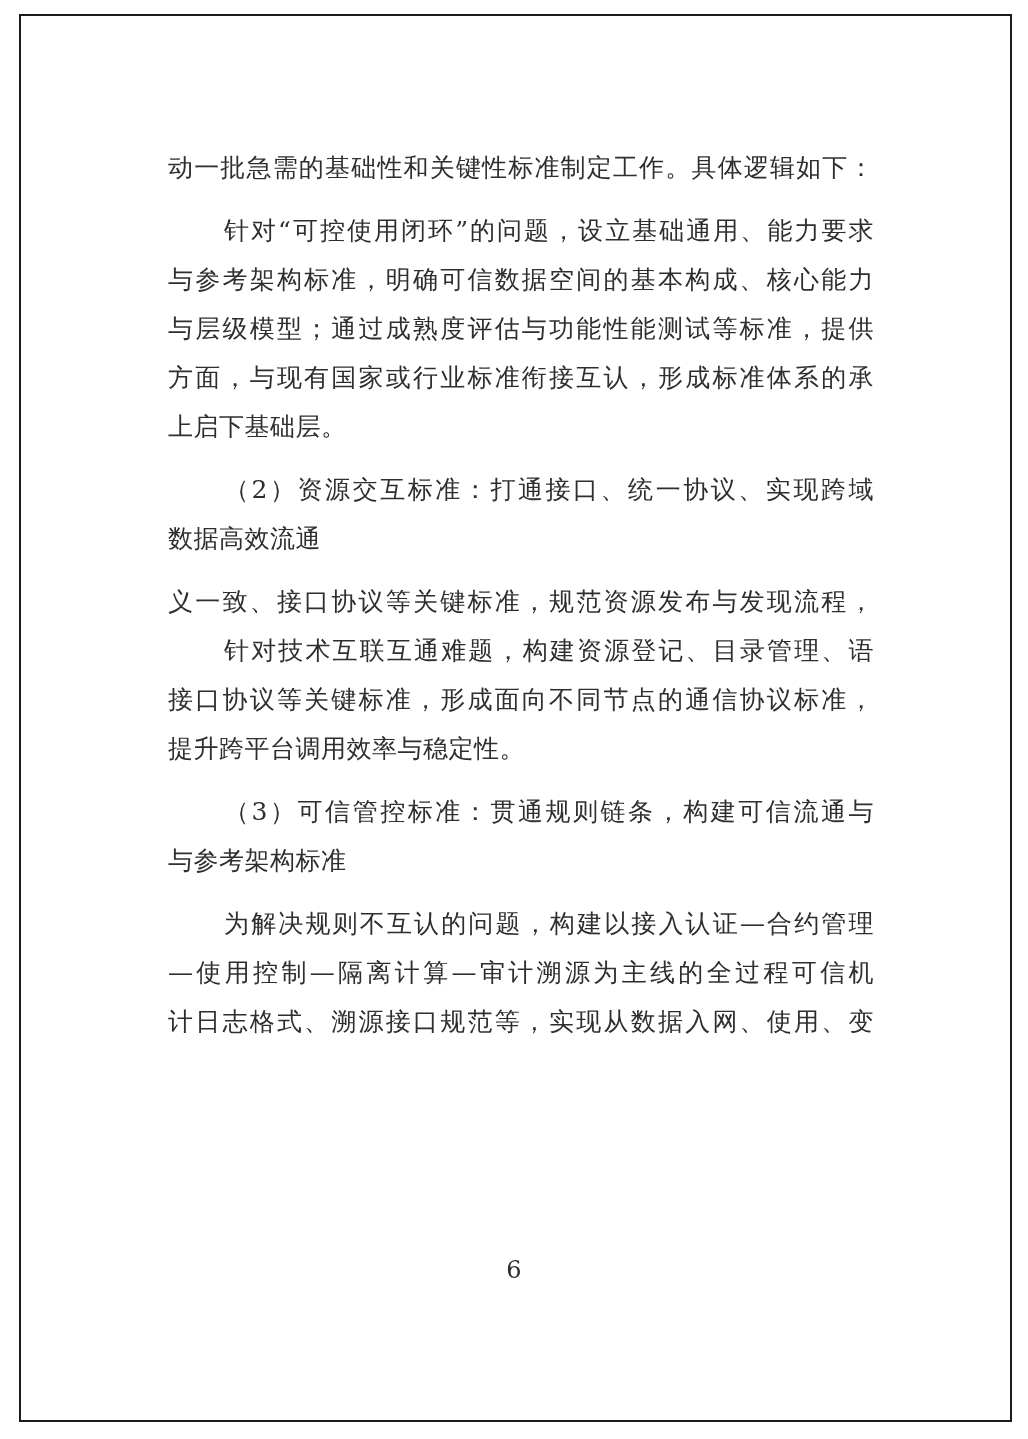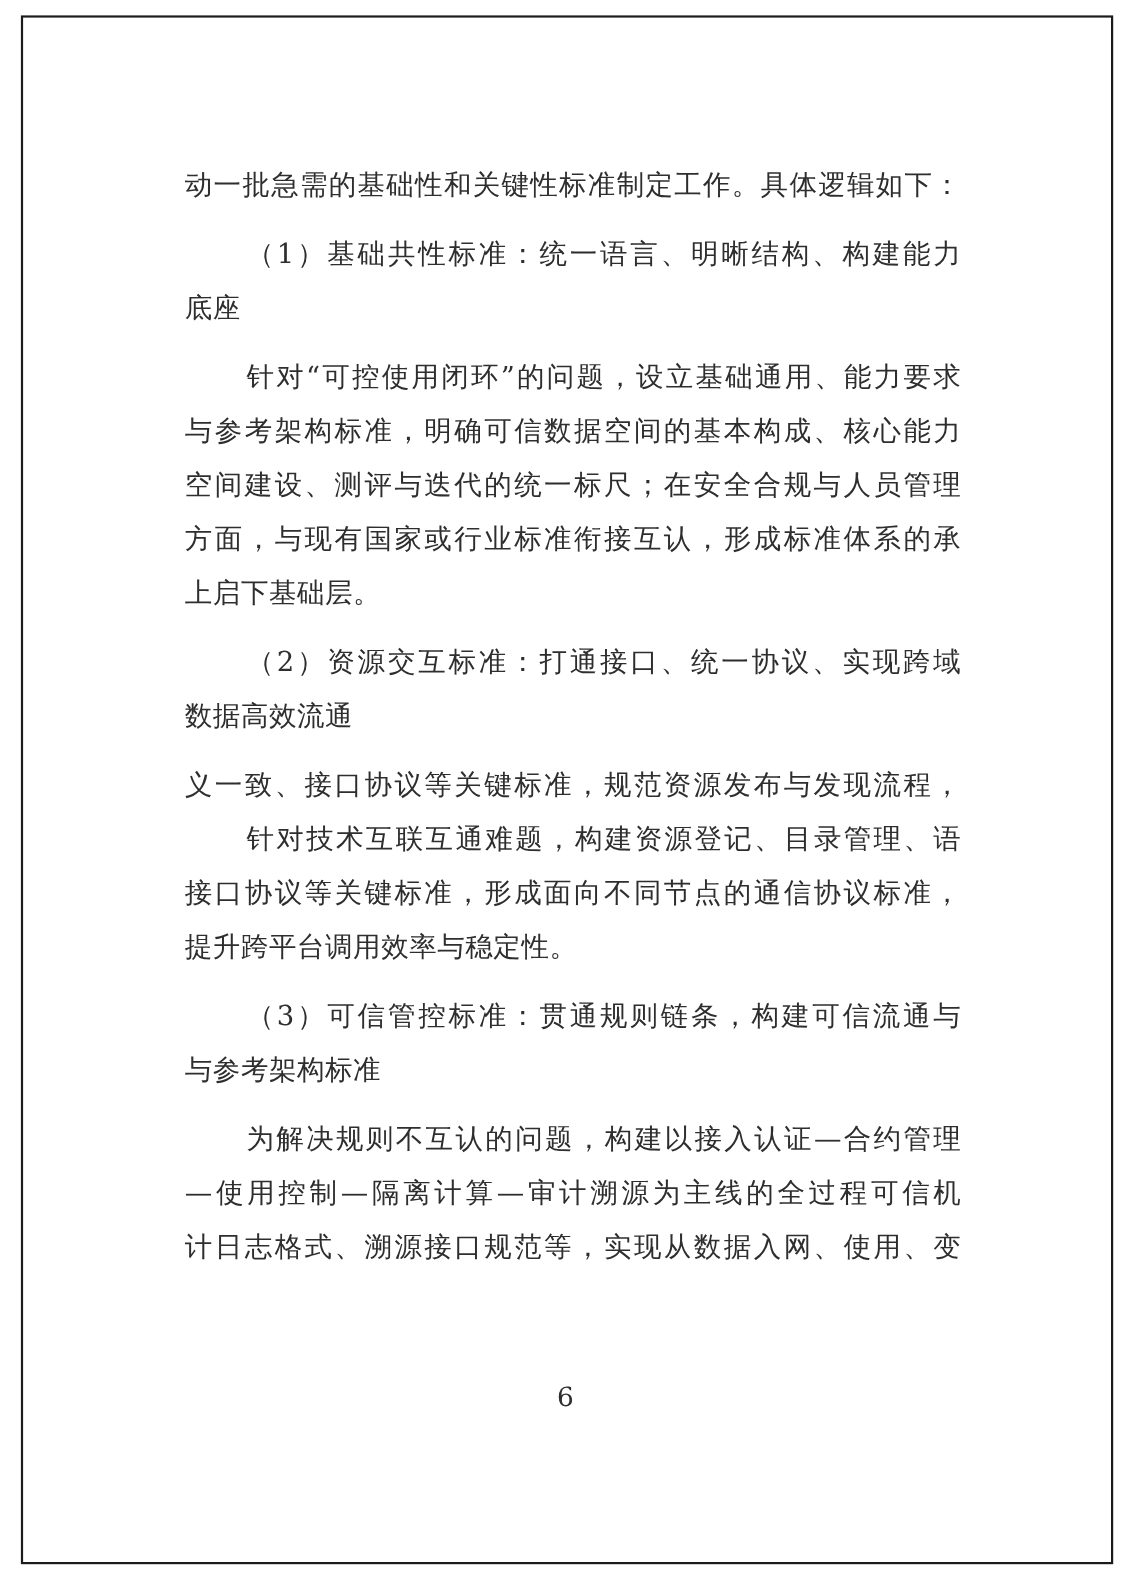--- a/index.html
+++ b/index.html
@@ -67,27 +67,23 @@
 </head>
 <body>
 
 <div class="page">
   <div class="page-border"></div>
   <div class="text-body">
       <div class="paragraph">
         <div class="line full">动一批急需的基础性和关键性标准制定工作。具体逻辑如下：</div>
       </div>
       <div class="paragraph">
-        <div class="line full indent">（1）基础共性标准：统一语言、明晰结构、构建能力</div>
-        <div class="line">底座</div>
-      </div>
-      <div class="paragraph">
         <div class="line full indent">针对“可控使用闭环”的问题，设立基础通用、能力要求</div>
         <div class="line full">与参考架构标准，明确可信数据空间的基本构成、核心能力</div>
-        <div class="line full">空间建设、测评与迭代的统一标尺；在安全合规与人员管理</div>
+        <div class="line full">与层级模型；通过成熟度评估与功能性能测试等标准，提供</div>
         <div class="line full">方面，与现有国家或行业标准衔接互认，形成标准体系的承</div>
         <div class="line">上启下基础层。</div>
       </div>
       <div class="paragraph">
         <div class="line full indent">（2）资源交互标准：打通接口、统一协议、实现跨域</div>
         <div class="line">数据高效流通</div>
       </div>
       <div class="paragraph">
         <div class="line full">义一致、接口协议等关键标准，规范资源发布与发现流程，</div>
         <div class="line full indent">针对技术互联互通难题，构建资源登记、目录管理、语</div>

